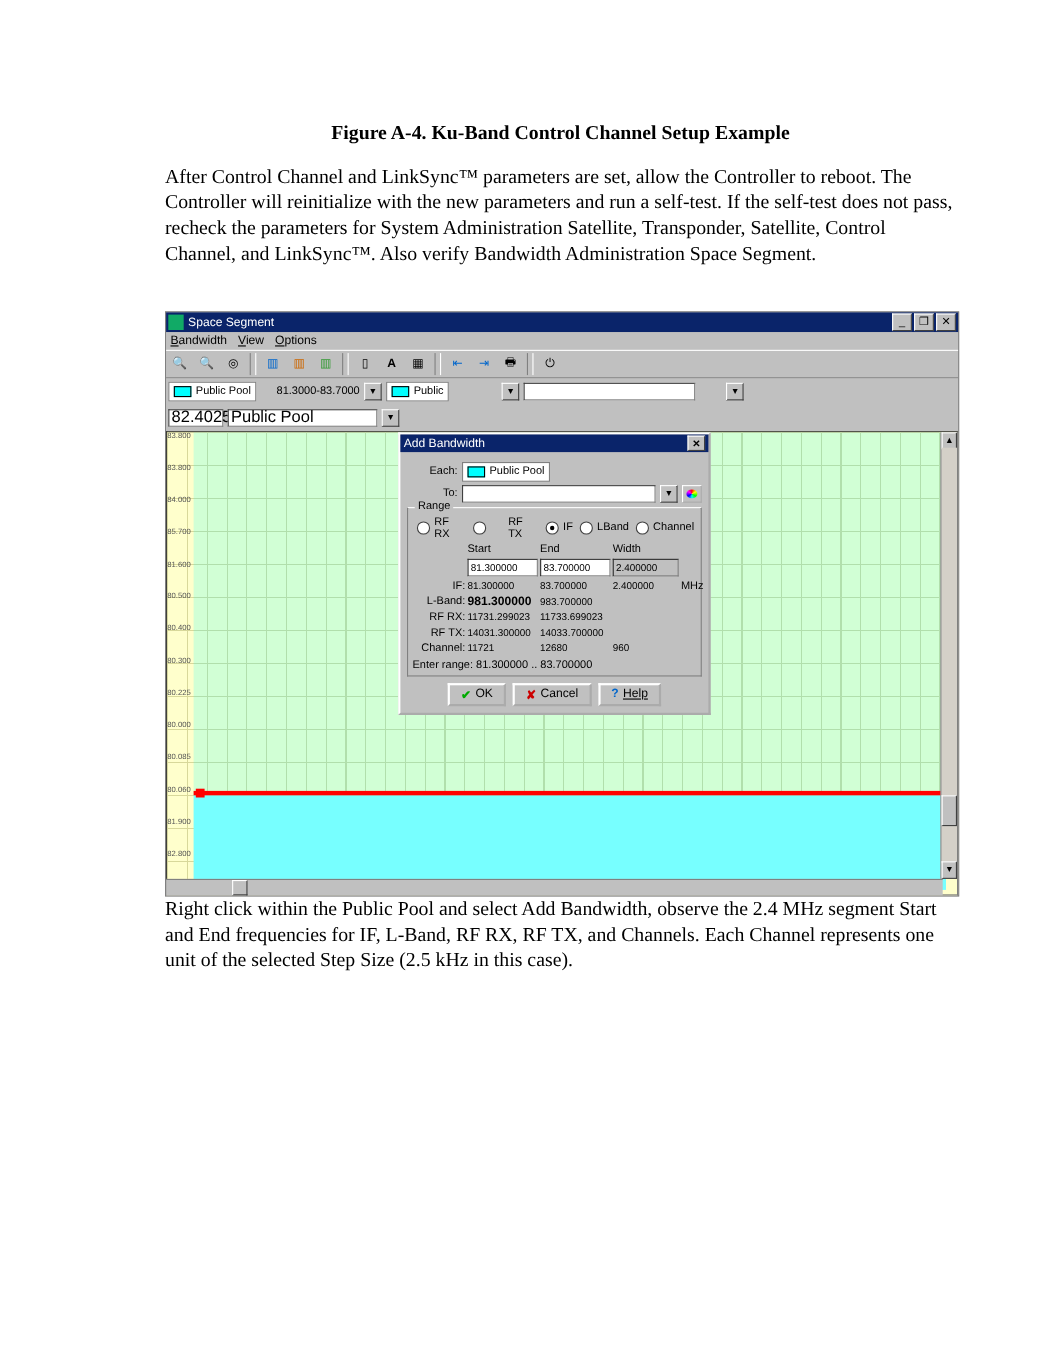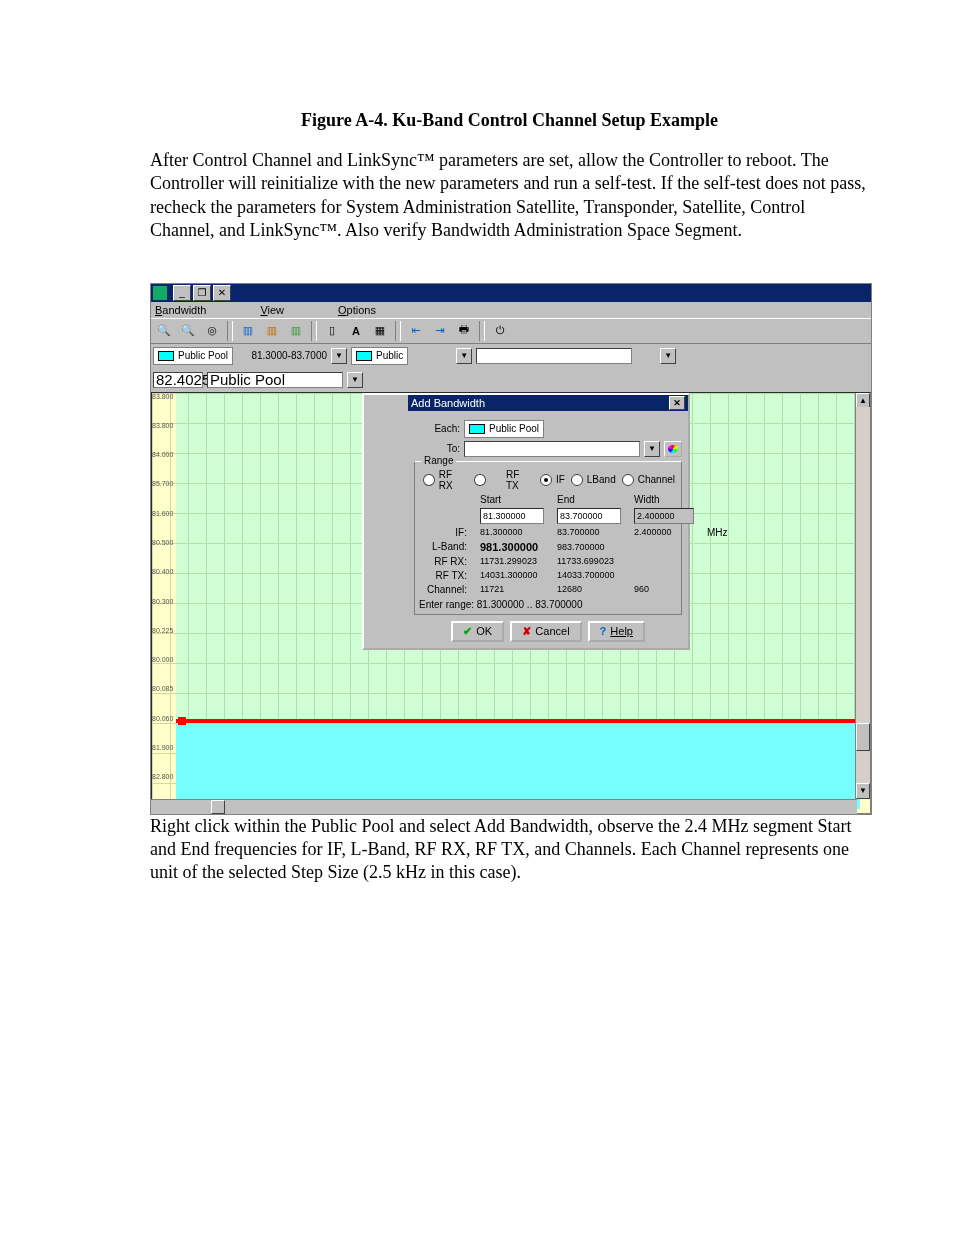--- a/index.html
+++ b/index.html
@@ -10,21 +10,21 @@
   .footer .pn{display:inline-block;min-width:40px;text-align:right;margin-left:20px;}
 
   
   .shot{width:720px;height:530px;position:relative;background:#c0c0c0;border:1px solid #808080;font-family:Tahoma,Arial,sans-serif;font-size:10px;color:#000;}
   
   .tb{height:18px;background:linear-gradient(#0a246a,#0a246a);color:#fff;display:flex;align-items:center;padding:0 2px;}
   .tb .ico{width:14px;height:14px;background:#1a6; margin-right:4px;}
   .tb .title{flex:1;font-size:11px;}
   .tb .wbtn{width:16px;height:14px;background:#c0c0c0;border:1px solid #fff;border-right-color:#404040;border-bottom-color:#404040;margin-left:2px;display:flex;align-items:center;justify-content:center;font-size:10px;line-height:1;color:#000;}
   
-  .mb{height:16px;background:#c0c0c0;display:flex;align-items:center;padding:0 4px;font-size:11px;gap:44px;}
+  .mb{height:16px;background:#c0c0c0;display:flex;align-items:center;padding:0 4px;font-size:11px;}
   .mb span{margin-right:10px;}
   .mb u{text-decoration:underline;}
   
   .tbar{height:24px;background:#c0c0c0;border-top:1px solid #fff;border-bottom:1px solid #808080;display:flex;align-items:center;padding:0 2px;gap:2px;}
   .tbtn{width:20px;height:20px;border:1px solid #c0c0c0;display:flex;align-items:center;justify-content:center;font-size:11px;}
   .tsep{width:4px;height:20px;border-left:1px solid #808080;border-right:1px solid #fff;margin:0 2px;}
   
   .selrow{height:20px;background:#c0c0c0;display:flex;align-items:center;padding:2px;gap:4px;font-size:10px;}
   .chip{display:inline-flex;align-items:center;gap:4px;padding:0 4px;height:16px;background:#fff;border:1px solid #808080;}
   .chip .sw{width:14px;height:8px;background:#0ff;border:1px solid #000;}
@@ -45,32 +45,32 @@
   .ylabels{position:absolute;left:0;top:0;width:24px;bottom:0;}
   .ylabels span{position:absolute;left:0;font-size:7px;color:#555;white-space:nowrap;}
   .vscroll{position:absolute;right:0;top:0;bottom:14px;width:14px;background:#c0c0c0;border-left:1px solid #808080;}
   .vscroll .arr{height:14px;background:#c0c0c0;border:1px solid #fff;border-right-color:#404040;border-bottom-color:#404040;display:flex;align-items:center;justify-content:center;font-size:8px;}
   .vscroll .track{position:absolute;top:14px;bottom:14px;left:0;right:0;background:#d4d0c8;}
   .vscroll .thumb{position:absolute;left:0;right:0;height:26px;top:330px;background:#c0c0c0;border:1px solid #fff;border-right-color:#404040;border-bottom-color:#404040;}
   .hscroll{position:absolute;left:0;right:14px;bottom:0;height:14px;background:#c0c0c0;border-top:1px solid #808080;}
   .hscroll .thumb{position:absolute;top:0;bottom:0;left:60px;width:12px;background:#c0c0c0;border:1px solid #fff;border-right-color:#404040;border-bottom-color:#404040;}
 
   
-  .dlg{position:absolute;left:210px;top:0;width:280px;background:#c0c0c0;border:2px outset #fff;font-size:10px;z-index:5;padding-left:44px;}
+  .dlg{position:absolute;left:210px;top:0;width:280px;background:#c0c0c0;border:2px outset #fff;font-size:10px;z-index:5;}
   .dlg .dtb{height:16px;background:#0a246a;color:#fff;display:flex;align-items:center;padding:0 3px;font-size:11px;}
   .dlg .dtb .t{flex:1;}
   .dlg .dtb .x{width:14px;height:12px;background:#c0c0c0;border:1px solid #fff;border-right-color:#404040;border-bottom-color:#404040;color:#000;display:flex;align-items:center;justify-content:center;font-size:9px;font-weight:bold;}
   .dlg .body{padding:6px;}
   .drow{display:flex;align-items:center;margin:3px 0;gap:4px;}
   .drow .lbl{width:46px;text-align:right;}
   .frameset{border:1px solid #808080;border-top-color:#fff;padding:4px;margin:4px 0;position:relative;}
   .frameset .legend{position:absolute;top:-7px;left:6px;background:#c0c0c0;padding:0 3px;font-size:10px;}
   .radio{width:10px;height:10px;border:1px solid #404040;border-radius:50%;background:#fff;display:inline-flex;align-items:center;justify-content:center;margin:0 2px;}
   .radio.sel::after{content:"";width:4px;height:4px;background:#000;border-radius:50%;}
-  .grid3{display:grid;grid-template-columns:48px 64px 64px 60px 28px;gap:3px 13px;align-items:center;font-size:10px;}
+  .grid3{display:grid;grid-template-columns:48px 64px 64px 60px 28px;gap:3px 2px;align-items:center;font-size:10px;}
   .grid3 .h{font-size:10px;}
   .cell{height:14px;border:1px inset #808080;background:#fff;padding:0 2px;font-size:9px;display:flex;align-items:center;}
   .cell.ro{background:#c0c0c0;}
   .btnrow{display:flex;justify-content:center;gap:6px;margin-top:6px;}
   .wbtn2{padding:2px 10px;background:#c0c0c0;border:2px outset #fff;font-size:11px;display:inline-flex;align-items:center;gap:4px;}
   .ok-ico{color:#0a0;font-weight:bold;}
   .x-ico{color:#c00;font-weight:bold;}
   .q-ico{color:#06c;font-weight:bold;}
   .enter{font-size:10px;margin-top:4px;}
   .colorbtn{width:16px;height:14px;background:#c0c0c0;border:1px outset #fff;display:inline-flex;align-items:center;justify-content:center;}
@@ -82,20 +82,21 @@
 <div class="page">
 
   <p class="fig-caption">Figure A-4.  Ku-Band Control Channel Setup Example</p>
 
   <p class="body-text">After Control Channel and LinkSync™ parameters are set, allow the Controller to reboot. The Controller will reinitialize with the new parameters and run a self-test. If the self-test does not pass, recheck the parameters for System Administration Satellite, Transponder, Satellite, Control Channel, and LinkSync™. Also verify Bandwidth Administration Space Segment.</p>
 
   <div class="shot">
 
     <div class="tb">
       <span class="ico"></span>
+      <span class="title">Space Segment</span>
       <span class="wbtn">_</span>
       <span class="wbtn">❐</span>
       <span class="wbtn">✕</span>
     </div>
 
     <div class="mb">
       <span><u>B</u>andwidth</span>
       <span><u>V</u>iew</span>
       <span><u>O</u>ptions</span>
     </div>

